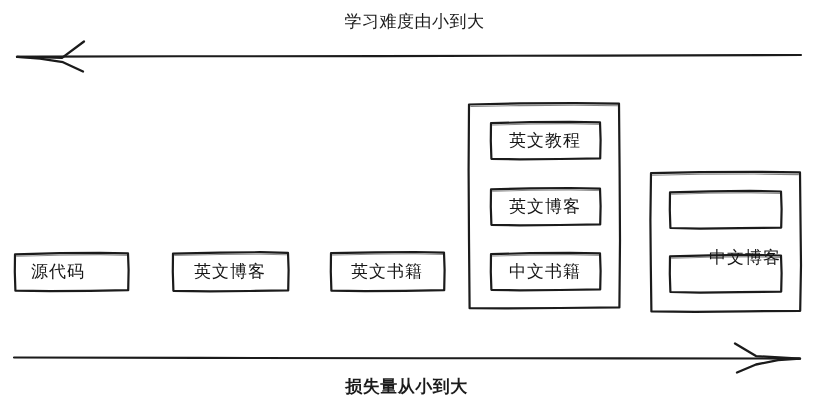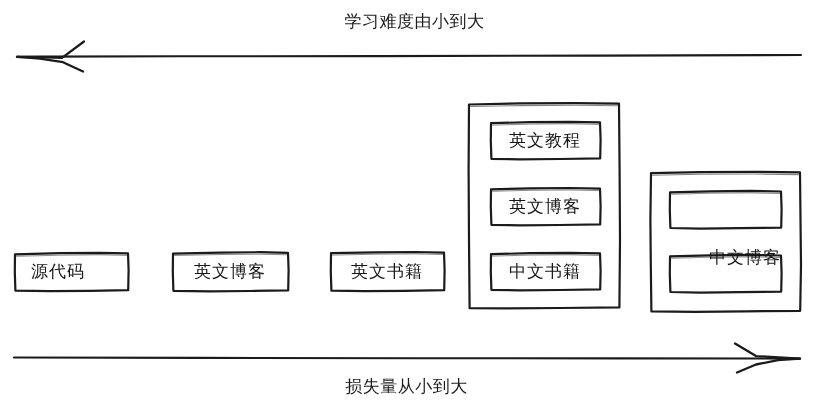--- a/index.html
+++ b/index.html
@@ -34,20 +34,21 @@
   }
   #top-axis-label {
     left: 16px;
     right: 0;
     top: 10px;
   }
   #bottom-axis-label {
     left: 0;
     right: 0;
     top: 375px;
+    font-weight: bold;
   }
   .node-label {
     position: absolute;
     font-size: 17px;
     color: #161616;
     letter-spacing: 1px;
     white-space: nowrap;
     transform: translate(-50%, -50%);
     pointer-events: none;
   }

